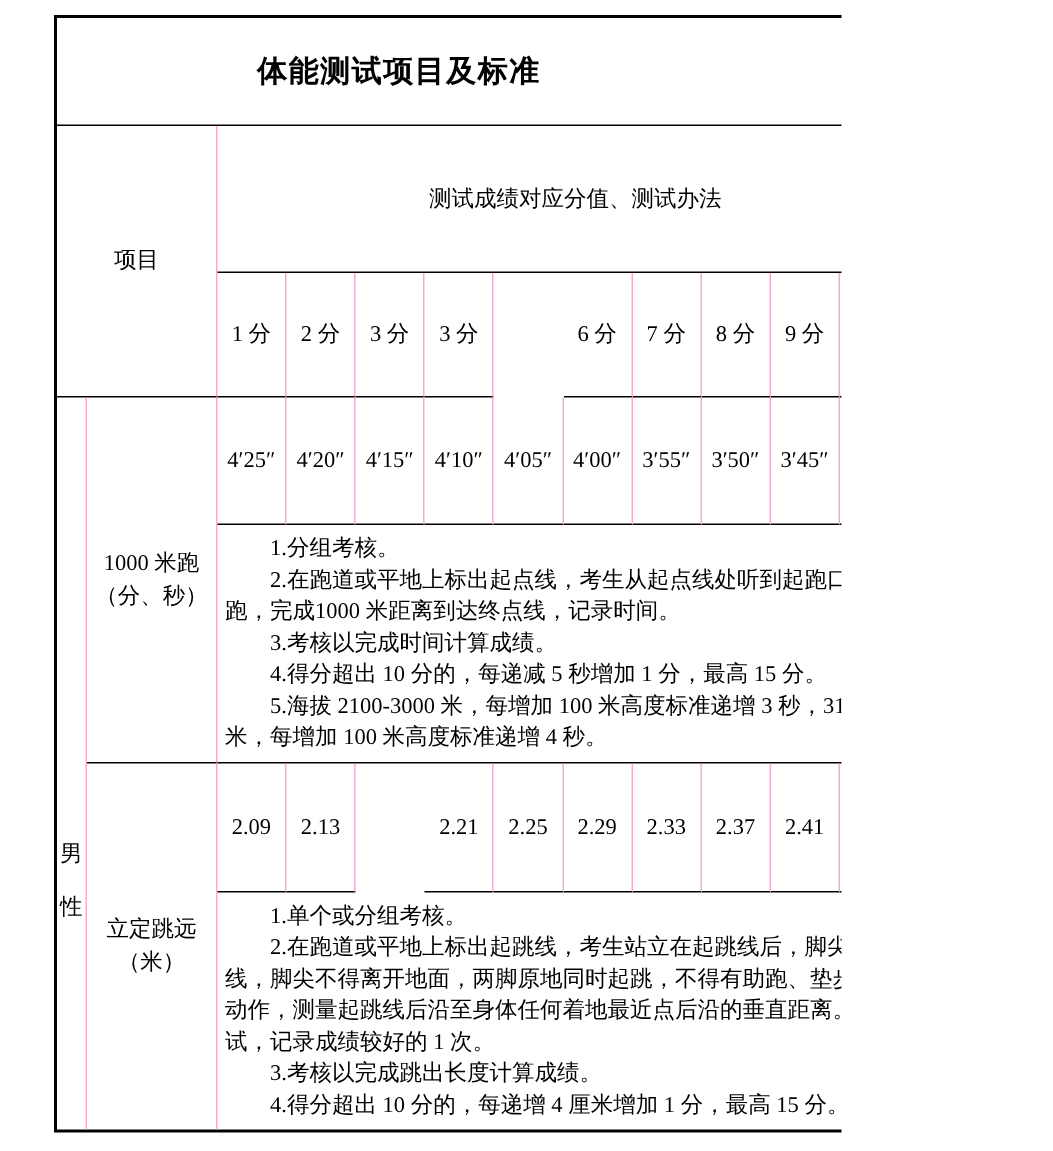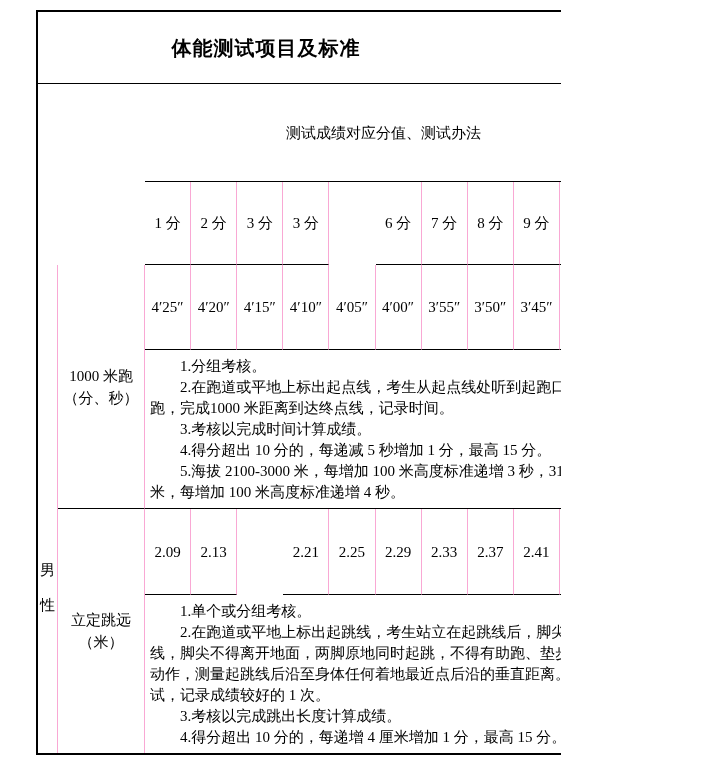--- a/index.html
+++ b/index.html
@@ -50,20 +50,21 @@
   .desc p{margin:0;text-indent:2em;}
 </style>
 </head>
 <body>
 
 <div class="page">
   <div class="table">
 
     <div class="cell title nbr" style="grid-area:1/1/2/14">体能测试项目及标准</div>
 
+    <div class="cell" style="grid-area:2/1/4/3">项目</div>
 
     <div class="cell" style="grid-area:2/3/3/13">测试成绩对应分值、测试办法</div>
 
     <div class="cell beizhu nbr" style="grid-area:2/13/4/14">备注</div>
 
     <div class="cell" style="grid-area:3/3/4/4">1 分</div>
     <div class="cell" style="grid-area:3/4/4/5">2 分</div>
     <div class="cell" style="grid-area:3/5/4/6">3 分</div>
     <div class="cell" style="grid-area:3/6/4/7">3 分</div>
     <div class="cell" style="grid-area:3/8/4/9">6 分</div>

